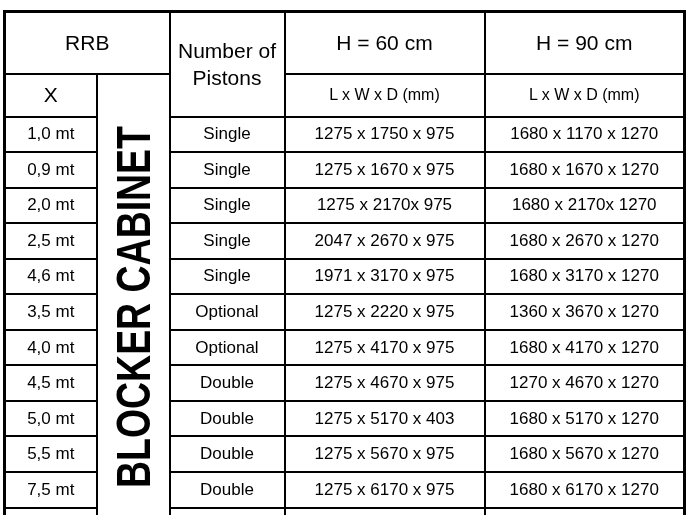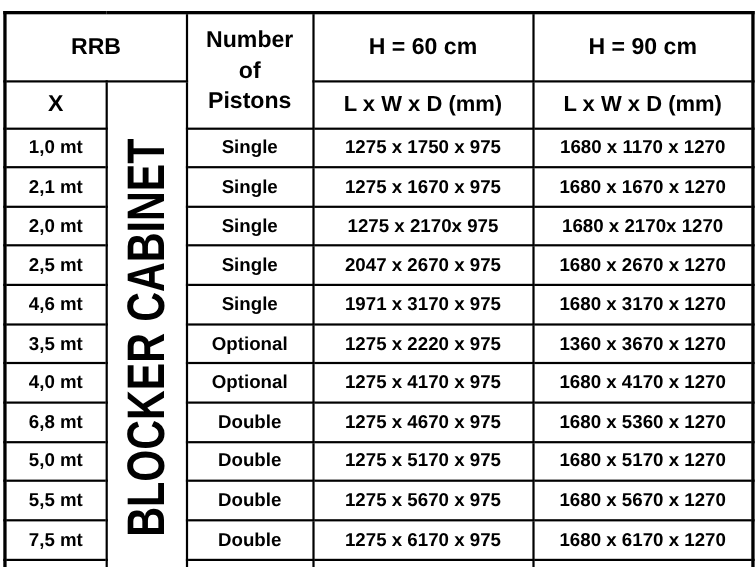--- a/index.html
+++ b/index.html
@@ -25,23 +25,23 @@
     background: #ffffff;
   }
   th, td {
     border: 2px solid #000000;
     text-align: center;
     vertical-align: middle;
     color: #000000;
     padding: 0;
     overflow: hidden;
   }
-  th { font-size: 21px; font-weight: 700; line-height: 1.2; }
-  th.dims { font-size: 20px; }
-  td.data { font-size: 17px; font-weight: 700; text-align: center; }
+  th { font-size: 21px; font-weight: 400; line-height: 1.2; }
+  th.dims { font-size: 16px; }
+  td.data { font-size: 17px; font-weight: 400; text-align: center; }
   tr.r1 { height: 62px; }
   tr.r2 { height: 43px; }
   .pistons-inner {
     width: 100px;
     margin: 0 auto;
     line-height: 1.3;
   }
   td.cab { background: #ffffff; }
   .vert {
     display: inline-block;
@@ -85,21 +85,21 @@
         <th class="dims">L x W x D (mm)</th>
       </tr>
 
       <tr>
         <td class="data">1,0 mt</td>
         <td class="data">Single</td>
         <td class="data">1275 x 1750 x 975</td>
         <td class="data">1680 x 1170 x 1270</td>
       </tr>
       <tr>
-        <td class="data">2,1 mt</td>
+        <td class="data">0,9 mt</td>
         <td class="data">Single</td>
         <td class="data">1275 x 1670 x 975</td>
         <td class="data">1680 x 1670 x 1270</td>
       </tr>
       <tr>
         <td class="data">2,0 mt</td>
         <td class="data">Single</td>
         <td class="data">1275 x 2170x 975</td>
         <td class="data">1680 x 2170x 1270</td>
       </tr>
@@ -121,29 +121,29 @@
         <td class="data">1275 x 2220 x 975</td>
         <td class="data">1360 x 3670 x 1270</td>
       </tr>
       <tr>
         <td class="data">4,0 mt</td>
         <td class="data">Optional</td>
         <td class="data">1275 x 4170 x 975</td>
         <td class="data">1680 x 4170 x 1270</td>
       </tr>
       <tr>
-        <td class="data">6,8 mt</td>
+        <td class="data">4,5 mt</td>
         <td class="data">Double</td>
         <td class="data">1275 x 4670 x 975</td>
-        <td class="data">1680 x 5360 x 1270</td>
+        <td class="data">1270 x 4670 x 1270</td>
       </tr>
       <tr>
         <td class="data">5,0 mt</td>
         <td class="data">Double</td>
-        <td class="data">1275 x 5170 x 975</td>
+        <td class="data">1275 x 5170 x 403</td>
         <td class="data">1680 x 5170 x 1270</td>
       </tr>
       <tr>
         <td class="data">5,5 mt</td>
         <td class="data">Double</td>
         <td class="data">1275 x 5670 x 975</td>
         <td class="data">1680 x 5670 x 1270</td>
       </tr>
       <tr>
         <td class="data">7,5 mt</td>

